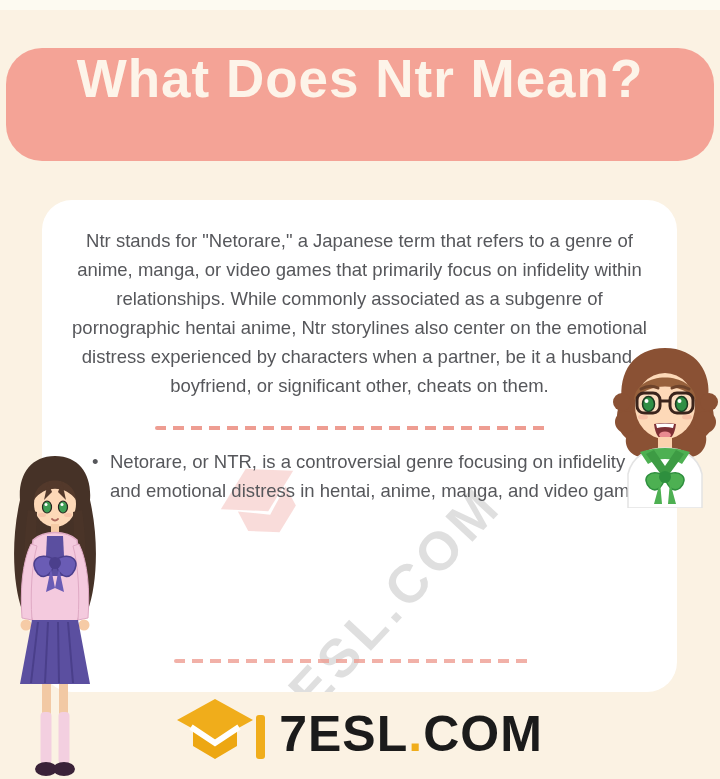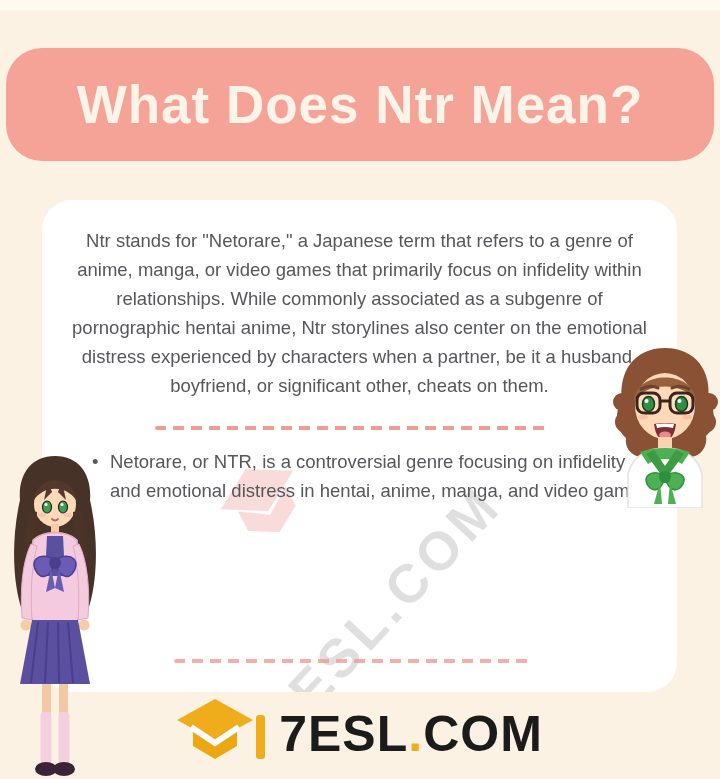--- a/index.html
+++ b/index.html
@@ -9,21 +9,21 @@
     background:#fbf2e3; overflow:hidden;
   }
   .top-strip{
     position:absolute; left:0; top:0; width:720px; height:10px;
     background:#fdfaf1;
   }
   
   .banner{
     position:absolute; left:6px; top:48px; width:708px; height:113px;
     background:#f4a396; border-radius:36px;
-    display:flex; align-items:center; justify-content:center;
+    display:flex; align-items:flex-start; justify-content:center;
   }
   .banner h1{
     margin:0; font-size:53px; font-weight:800; letter-spacing:1px;
     color:#fdf4e9; font-family:"Liberation Sans", sans-serif;
   }
   
   .card{
     position:absolute; left:42px; top:200px; width:635px; height:492px;
     background:#ffffff; border-radius:30px; overflow:hidden;
   }

